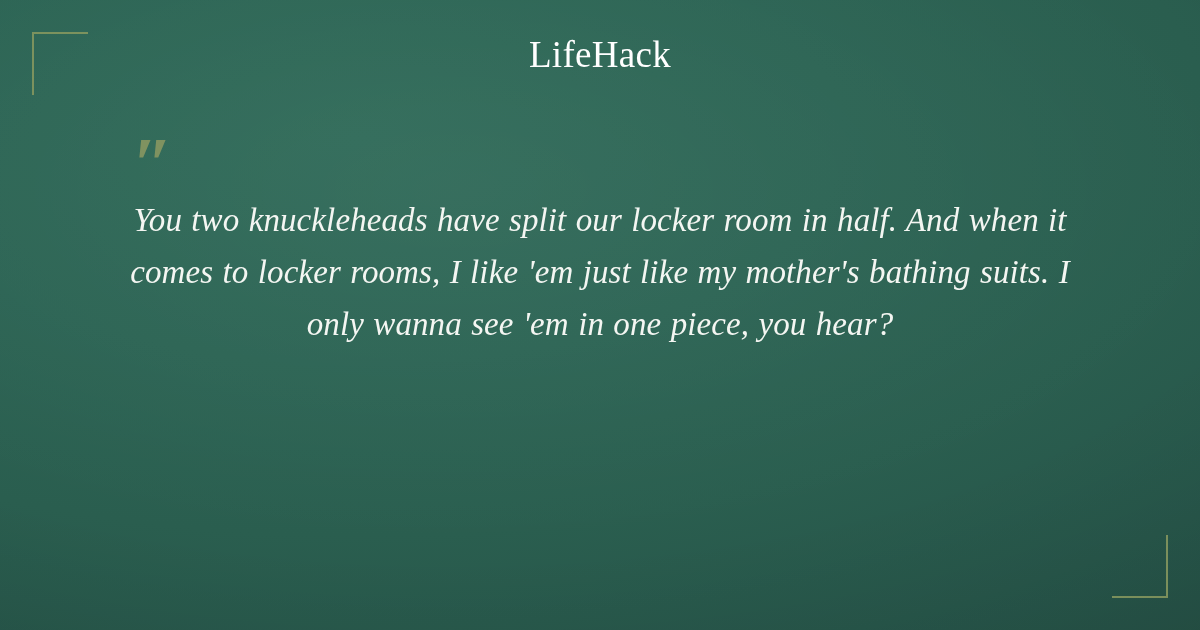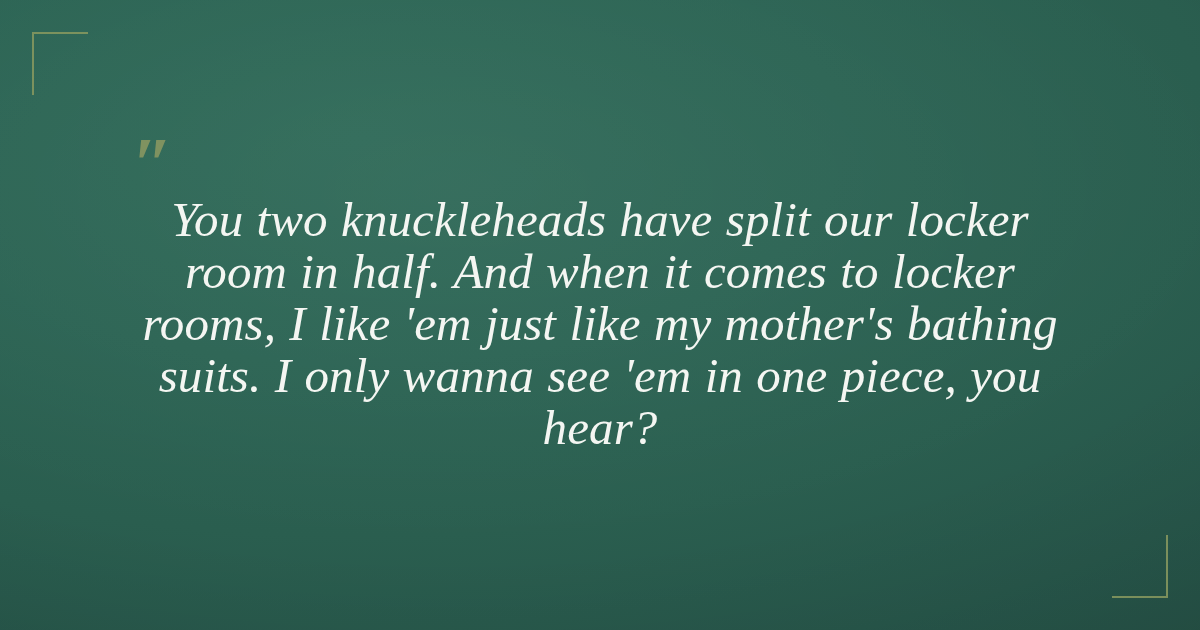--- a/index.html
+++ b/index.html
@@ -96,34 +96,37 @@
     user-select: none;
   }
 
   .quote-text {
     margin: 0;
     padding: 0;
     color: #f4f6f2;
     font-family: "Liberation Serif", "DejaVu Serif", serif;
     font-style: italic;
     font-weight: 400;
-    font-size: 49px;
+    font-size: 33px;
     line-height: 52px;
     text-align: center;
     letter-spacing: 0.1px;
     word-spacing: 1px;
   }
 </style>
 </head>
 <body>
 
 <div class="card">
 
   <div class="corner corner-tl"></div>
   <div class="corner corner-br"></div>
 
+  <div class="brand">
+    <span class="brand-logo">LifeHack</span>
+  </div>
 
   <div class="quote-block">
     <span class="quote-mark">″</span>
     <p class="quote-text">You two knuckleheads have split our locker room in half. And when it comes to locker rooms, I like 'em just like my mother's bathing suits. I only wanna see 'em in one piece, you hear?</p>
   </div>
 
 </div>
 
 </body></html>

